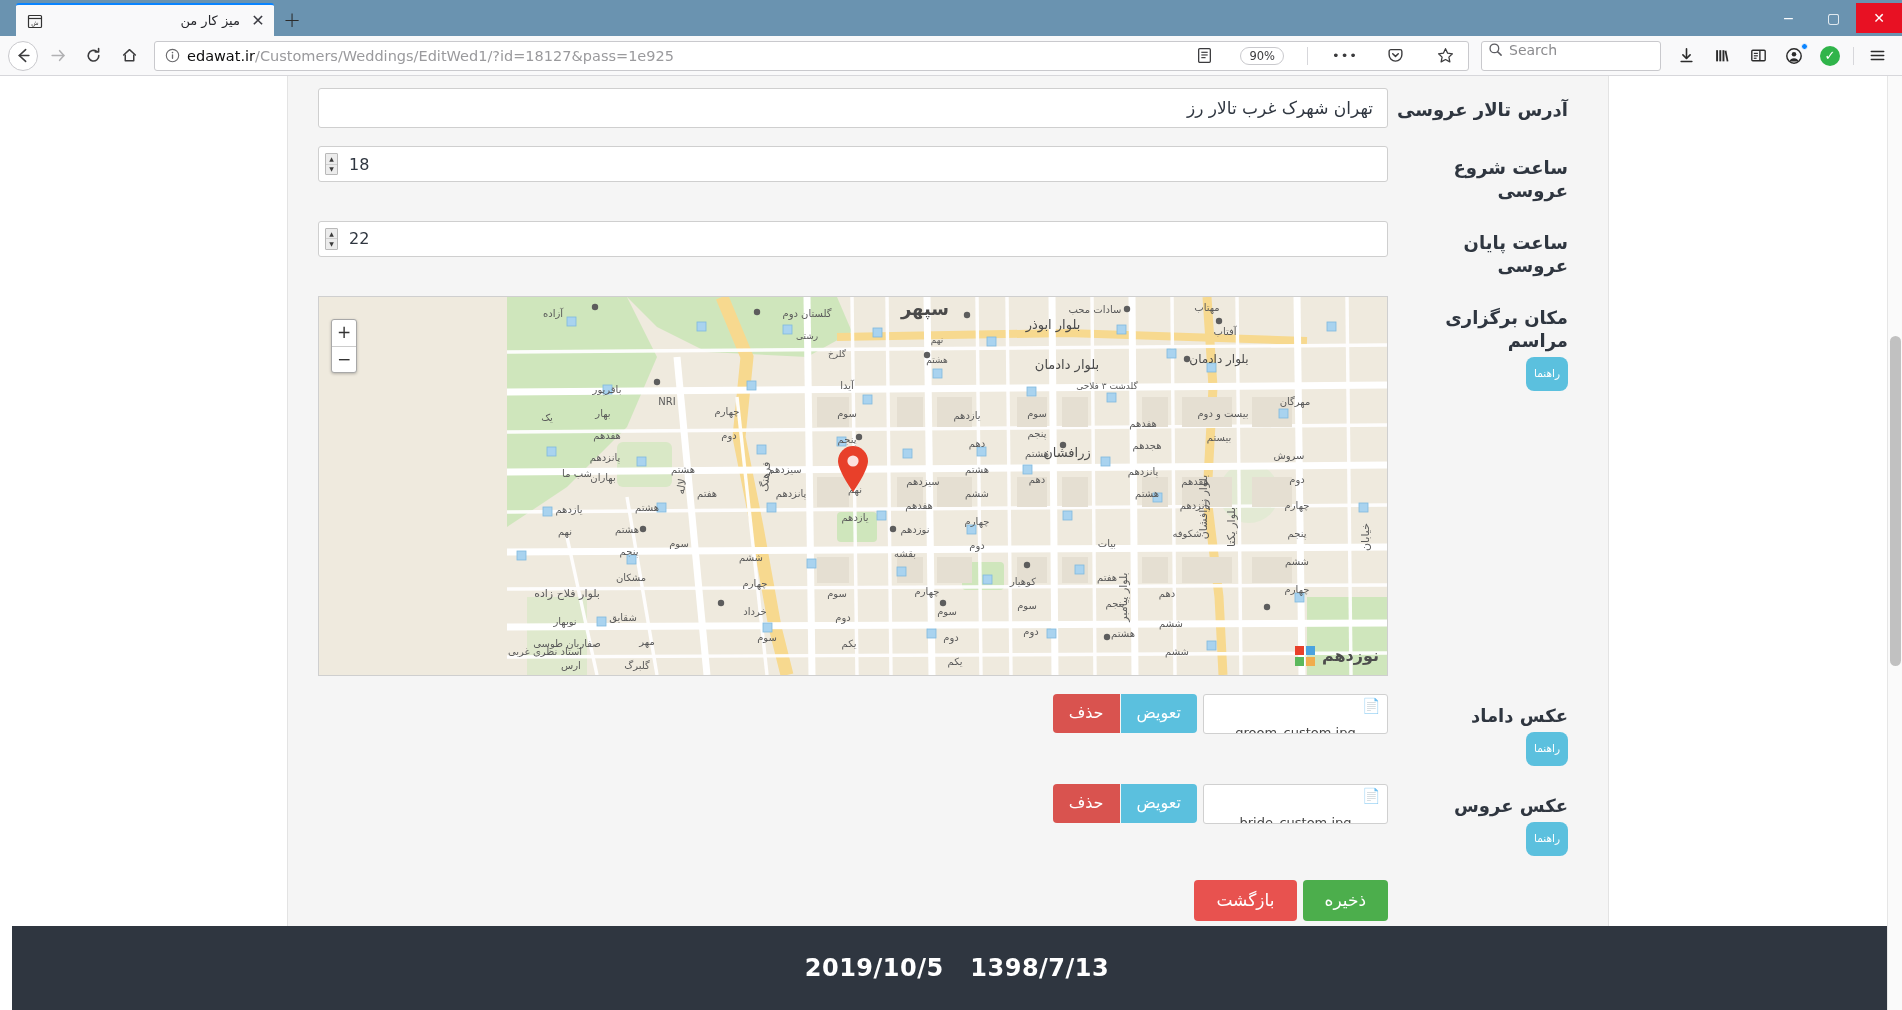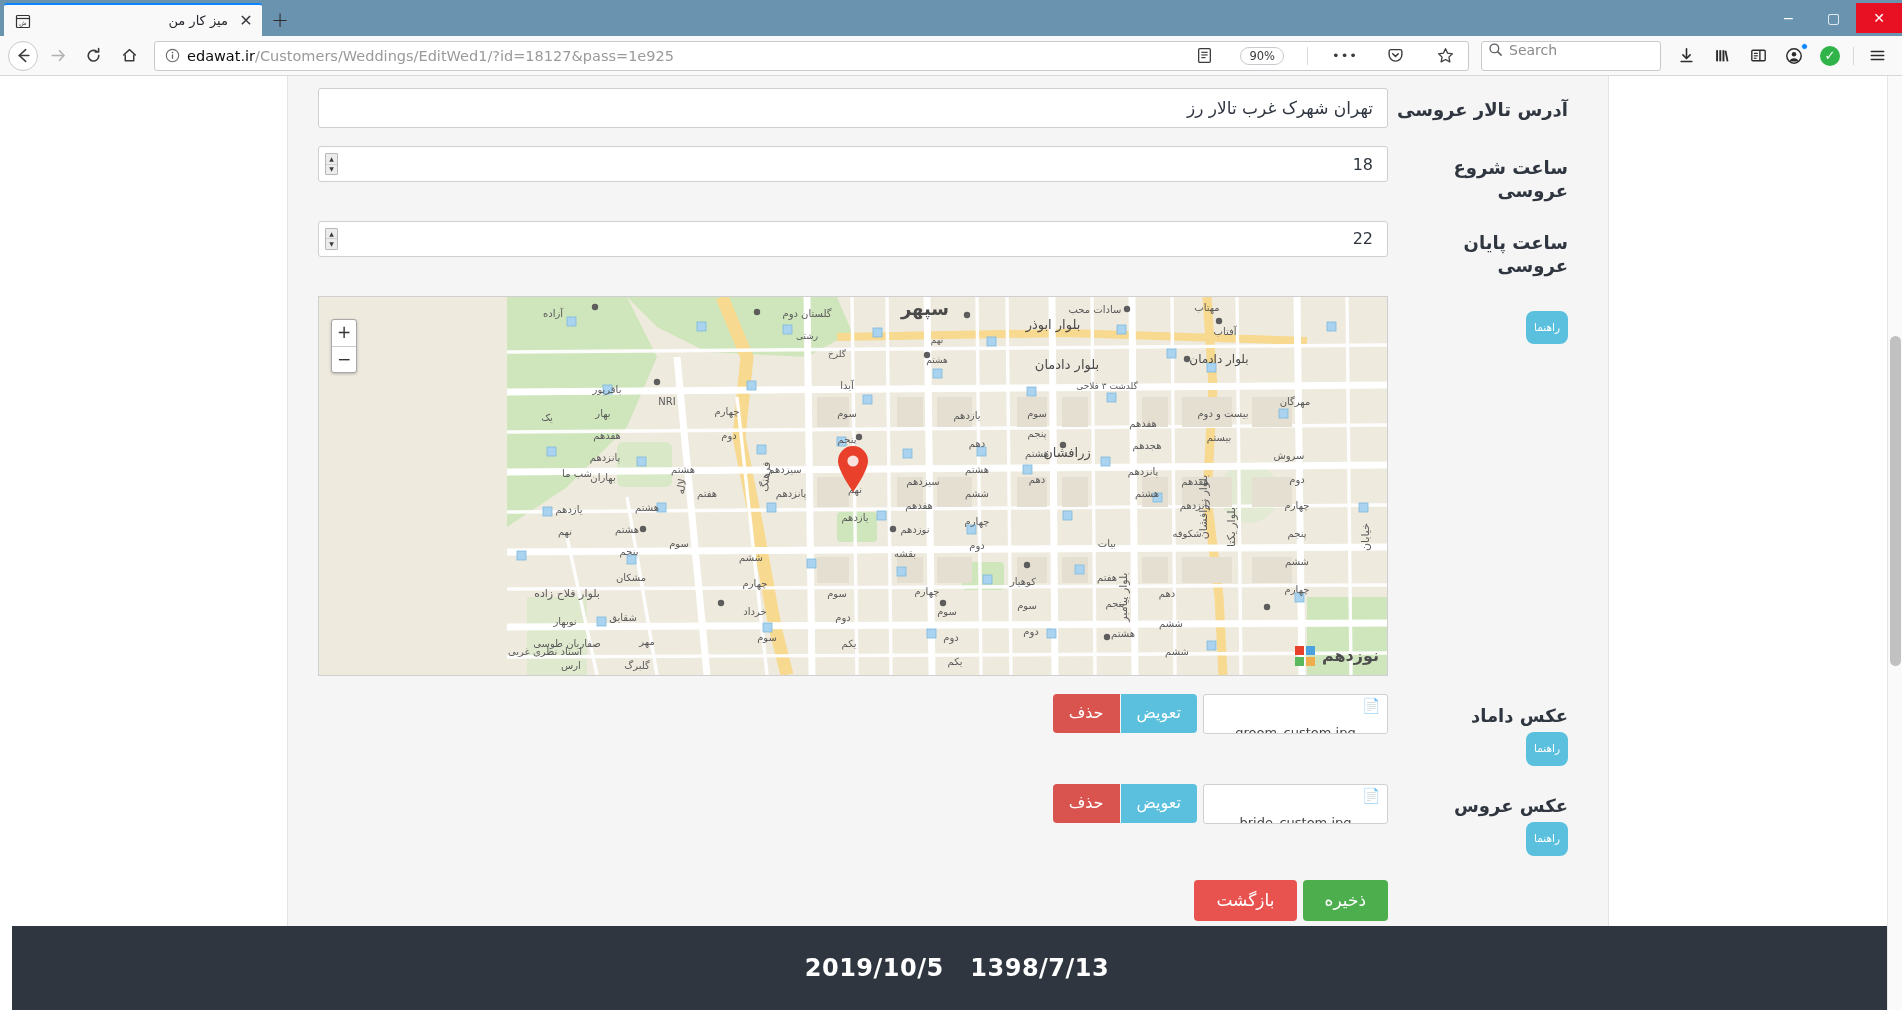--- a/index.html
+++ b/index.html
@@ -14,21 +14,21 @@
   .browser { width: 1902px; height: 1010px; position: relative; }
 
   .titlebar {
     height: 36px;
     background: #6a93b0;
     display: flex;
     align-items: flex-end;
     position: relative;
   }
   .tab {
-    margin-left: 4px;
+    margin-left: 16px;
     width: 258px; height: 33px;
     background: #f9f9fa;
     border-top-left-radius: 3px; border-top-right-radius: 3px;
     border-top: 2px solid #0a84ff;
     display: flex; align-items: center;
     padding: 0 6px 0 10px;
     position: relative;
   }
   .tab-favicon {
     width: 18px; height: 18px;
@@ -220,21 +220,20 @@
 
   .num-wrap { position: relative; }
   .num-input {
     width: 100%;
     height: 36px;
     background: #ffffff;
     border: 1px solid #cfcfcf;
     border-radius: 3px;
     font-size: 16px;
     color: #2f3640;
-    text-align: right;
     padding: 0 14px 0 30px;
     direction: ltr;
     font-family: "DejaVu Sans", "Liberation Sans", sans-serif;
     outline: none;
   }
   .spinner {
     position: absolute;
     left: 7px; top: 50%;
     transform: translateY(-50%);
     width: 13px; height: 22px;
@@ -563,20 +562,21 @@
                 <span class="spinner">
                   <span class="spin-half">▲</span>
                   <span class="spin-half">▼</span>
                 </span>
               </div>
             </div>
           </div>
 
           <div class="row">
             <div class="row-label">
+              <span class="label-text">مکان برگزاری مراسم</span>
               <span class="badge-help">راهنما</span>
             </div>
             <div class="row-field">
               <div class="map">
                 <svg width="880" height="378" viewBox="0 0 880 378">
                   <rect width="880" height="378" fill="#efeade"></rect>
 
                   <path d="M0 0 L120 0 L150 60 L120 130 L60 190 L0 230 Z" fill="#cfe6bc"></path>
                   <path d="M120 0 L330 0 L345 35 L300 60 L200 55 L150 30 Z" fill="#cfe6bc"></path>
                   <rect x="110" y="145" width="55" height="45" rx="6" fill="#d9e8c6"></rect>

